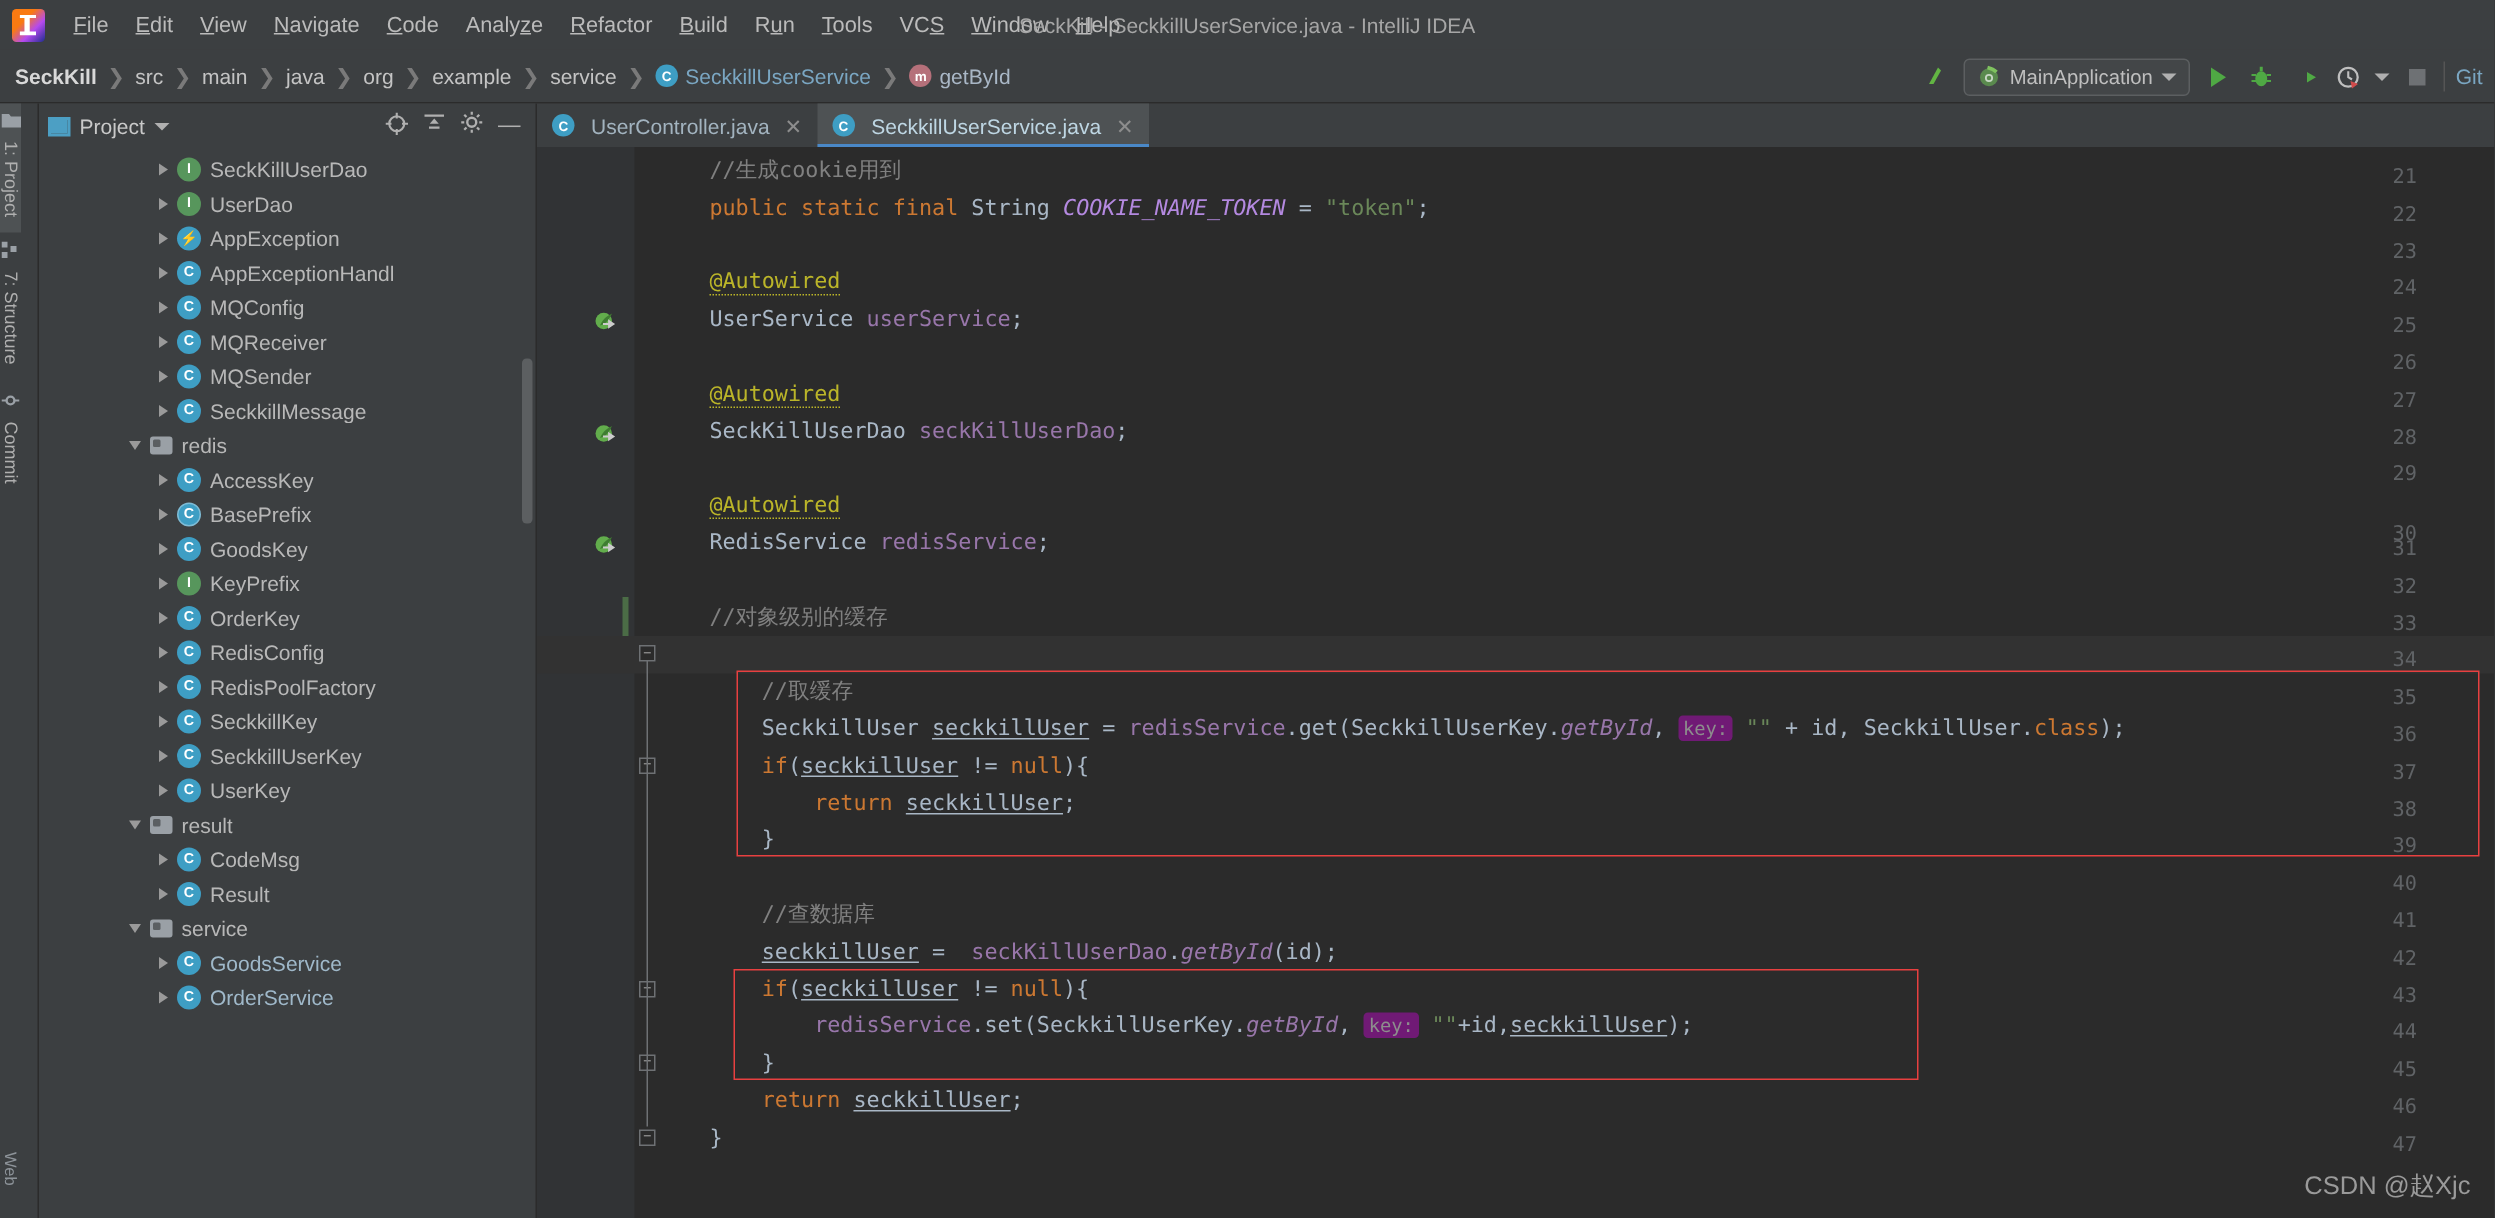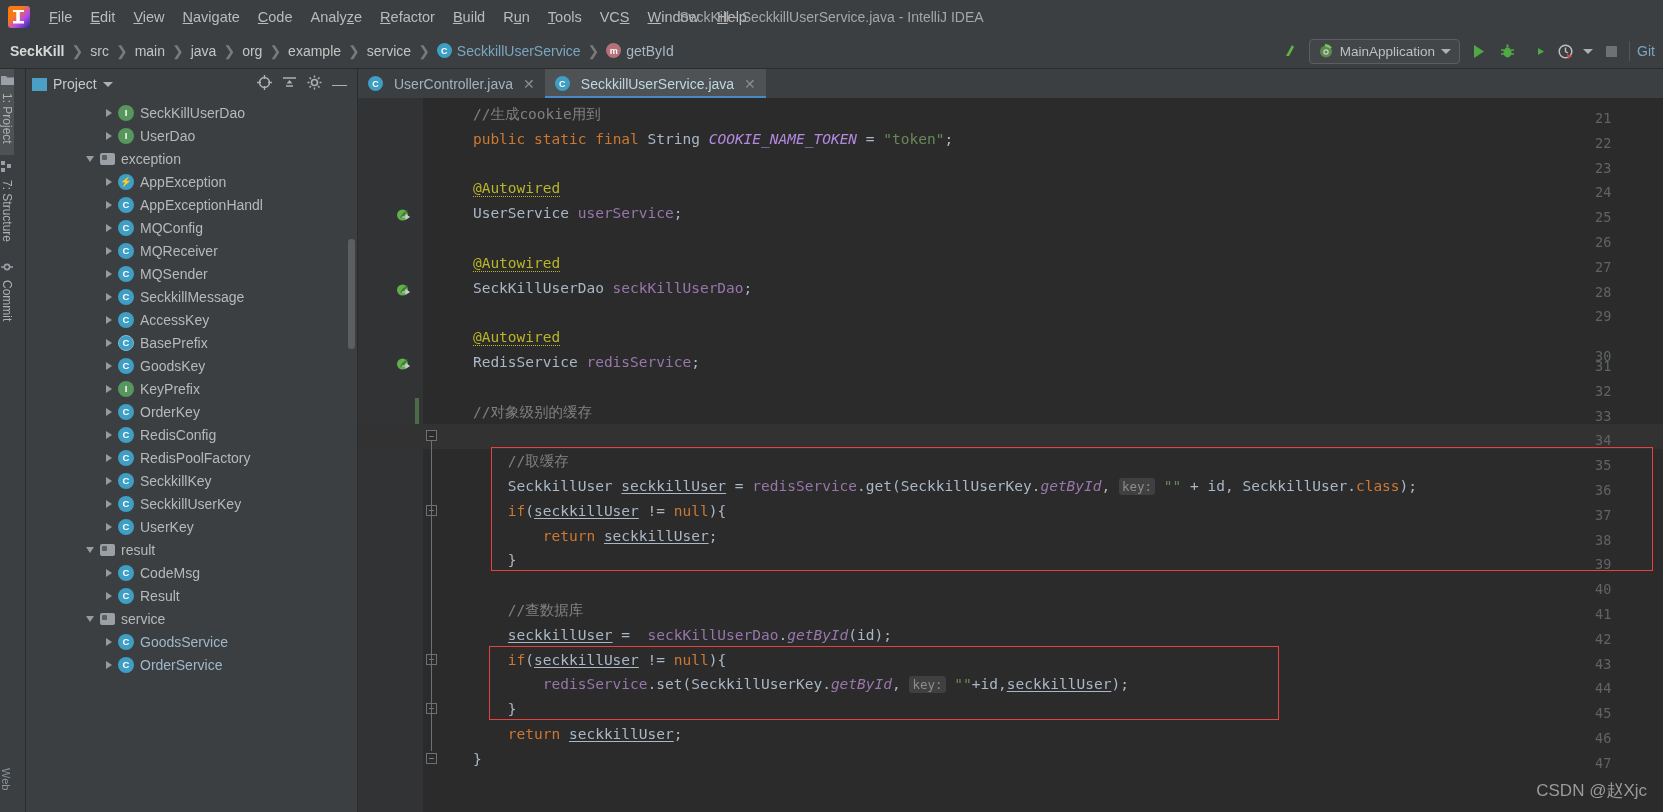--- a/index.html
+++ b/index.html
@@ -193,21 +193,21 @@
   .str  { color:#6a8759; }
   .cmt  { color:#808080; }
   .anno { color:#bbb529; border-bottom:1px dotted #bbb529; }
   .field{ color:#9876aa; }
   .sfield{ color:#9876aa; font-style:italic; }
   .stat { color:#b489e0; font-style:italic; }
   .type { color:#a9b7c6; }
   .def  { color:#ffc66d; }
   .ulvar{ color:#a9b7c6; text-decoration:underline; text-underline-offset:2px; }
   .hint {
-    background:#404040; color:#8d8d8d; font-size:12.5px;
+    background:#701a75; color:#8d8d8d; font-size:12.5px;
     border-radius:3px; padding:1px 3px;
   }
   .sel-ident { background:#3e4a3d; }
   .cur-line-bg {
     position:absolute; left:0; right:0; height:24.8px; background:#323232;
   }
 
   
   .redbox {
     position:absolute; border:1.6px solid #e84040; pointer-events:none;
@@ -386,54 +386,54 @@
       <div class="trow" style="padding-left: 80px;">
         <span class="arrow"></span>
         <span class="ico iface">I</span>
         <span class="tname">SeckKillUserDao</span>
       </div>
       <div class="trow" style="padding-left: 80px;">
         <span class="arrow"></span>
         <span class="ico iface">I</span>
         <span class="tname">UserDao</span>
       </div>
+      <div class="trow" style="padding-left: 80px;">
+        <span class="arrow"></span>
+        <span class="ico excl">⚡</span>
+        <span class="tname">AppException</span>
+      </div>
+      <div class="trow" style="padding-left: 80px;">
+        <span class="arrow"></span>
+        <span class="ico cls">C</span>
+        <span class="tname">AppExceptionHandl</span>
+      </div>
+      <div class="trow" style="padding-left: 80px;">
+        <span class="arrow"></span>
+        <span class="ico cls">C</span>
+        <span class="tname">MQConfig</span>
+      </div>
+      <div class="trow" style="padding-left: 80px;">
+        <span class="arrow"></span>
+        <span class="ico cls">C</span>
+        <span class="tname">MQReceiver</span>
+      </div>
+      <div class="trow" style="padding-left: 80px;">
+        <span class="arrow"></span>
+        <span class="ico cls">C</span>
+        <span class="tname">MQSender</span>
+      </div>
+      <div class="trow" style="padding-left: 80px;">
+        <span class="arrow"></span>
+        <span class="ico cls">C</span>
+        <span class="tname">SeckkillMessage</span>
+      </div>
       <div class="trow" style="padding-left: 60px;">
         <span class="arrow open"></span>
         <span class="ico folder"></span>
-        <span class="tname">exception</span>
-      </div>
-      <div class="trow" style="padding-left: 80px;">
-        <span class="arrow"></span>
-        <span class="ico excl">⚡</span>
-        <span class="tname">AppException</span>
-      </div>
-      <div class="trow" style="padding-left: 80px;">
-        <span class="arrow"></span>
-        <span class="ico cls">C</span>
-        <span class="tname">AppExceptionHandl</span>
-      </div>
-      <div class="trow" style="padding-left: 80px;">
-        <span class="arrow"></span>
-        <span class="ico cls">C</span>
-        <span class="tname">MQConfig</span>
-      </div>
-      <div class="trow" style="padding-left: 80px;">
-        <span class="arrow"></span>
-        <span class="ico cls">C</span>
-        <span class="tname">MQReceiver</span>
-      </div>
-      <div class="trow" style="padding-left: 80px;">
-        <span class="arrow"></span>
-        <span class="ico cls">C</span>
-        <span class="tname">MQSender</span>
-      </div>
-      <div class="trow" style="padding-left: 80px;">
-        <span class="arrow"></span>
-        <span class="ico cls">C</span>
-        <span class="tname">SeckkillMessage</span>
+        <span class="tname">redis</span>
       </div>
       <div class="trow" style="padding-left: 80px;">
         <span class="arrow"></span>
         <span class="ico cls">C</span>
         <span class="tname">AccessKey</span>
       </div>
       <div class="trow" style="padding-left: 80px;">
         <span class="arrow"></span>
         <span class="ico abs">C</span>
         <span class="tname">BasePrefix</span>

